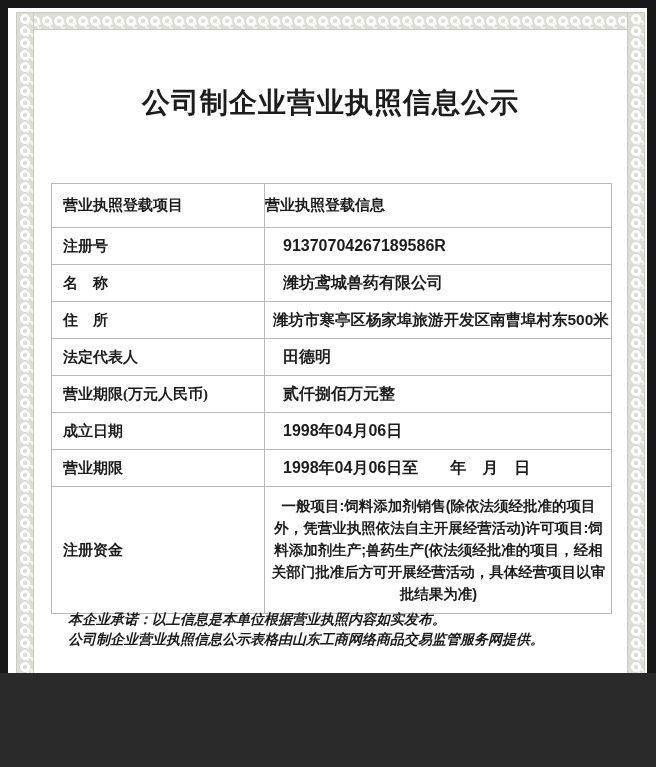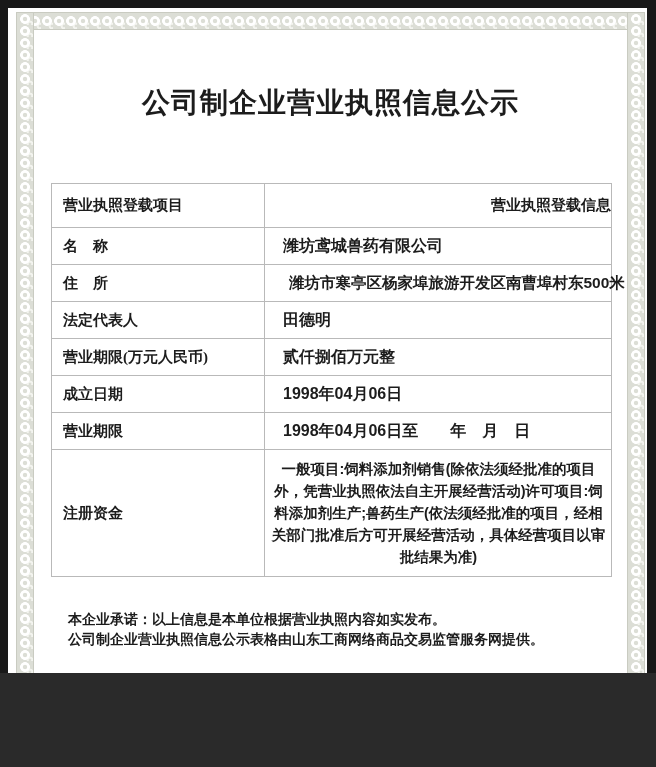--- a/index.html
+++ b/index.html
@@ -57,33 +57,33 @@
   table.lic tr.scope{height:114px;}
   td.lbl{
     padding:2px 4px 2px 11px; font-size:15px; font-weight:600;
     font-family:"Liberation Serif", serif;
   }
   td.val{
     padding:2px 2px 2px 18px; font-size:16px; font-weight:bold;
     font-family:"Liberation Sans", sans-serif;
   }
   td.hdr-r{
-    text-align:right; padding:0; font-size:15px; font-weight:700;
+    text-align:left; padding:0; font-size:15px; font-weight:700;
     font-family:"Liberation Serif", serif;
   }
-  td.val.pad8{padding-left:24px; white-space:nowrap; font-size:15.5px;}
+  td.val.pad8{padding-left:8px; white-space:nowrap; font-size:15.5px;}
   td.val.pad3{
     padding:8px 2px 8px 3px; font-size:14.5px; line-height:22px;
     white-space:normal; word-break:break-all;text-align:center;
   }
 
   .footer{
     position:absolute; left:68px; top:610px; width:530px;
     font-size:14px; font-weight:bold; line-height:19.5px;
-    color:#1c1c1c; font-family:"Liberation Serif", serif;
+    color:#1c1c1c; font-family:"Liberation Serif", serif;font-style:italic;
   }
 </style>
 </head>
 <body>
 
 <div class="screen">
 
   <div class="strip h t"></div>
   <div class="strip h b"></div>
   <div class="strip v l"></div>
@@ -93,20 +93,24 @@
 
   <table class="lic">
     <colgroup>
       <col style="width:213px">
         <col style="width:347px">
     </colgroup>
     <tbody>
         <tr class="hdr">
       <td class="lbl">营业执照登载项目</td>
       <td class="hdr-r">营业执照登载信息</td>
+    </tr>
+    <tr>
+      <td class="lbl">注册号</td>
+      <td class="val">91370704267189586R</td>
     </tr>
     <tr>
       <td class="lbl">名　称</td>
       <td class="val">潍坊鸢城兽药有限公司</td>
     </tr>
     <tr>
       <td class="lbl">住　所</td>
       <td class="val pad8">潍坊市寒亭区杨家埠旅游开发区南曹埠村东500米</td>
     </tr>
     <tr>

